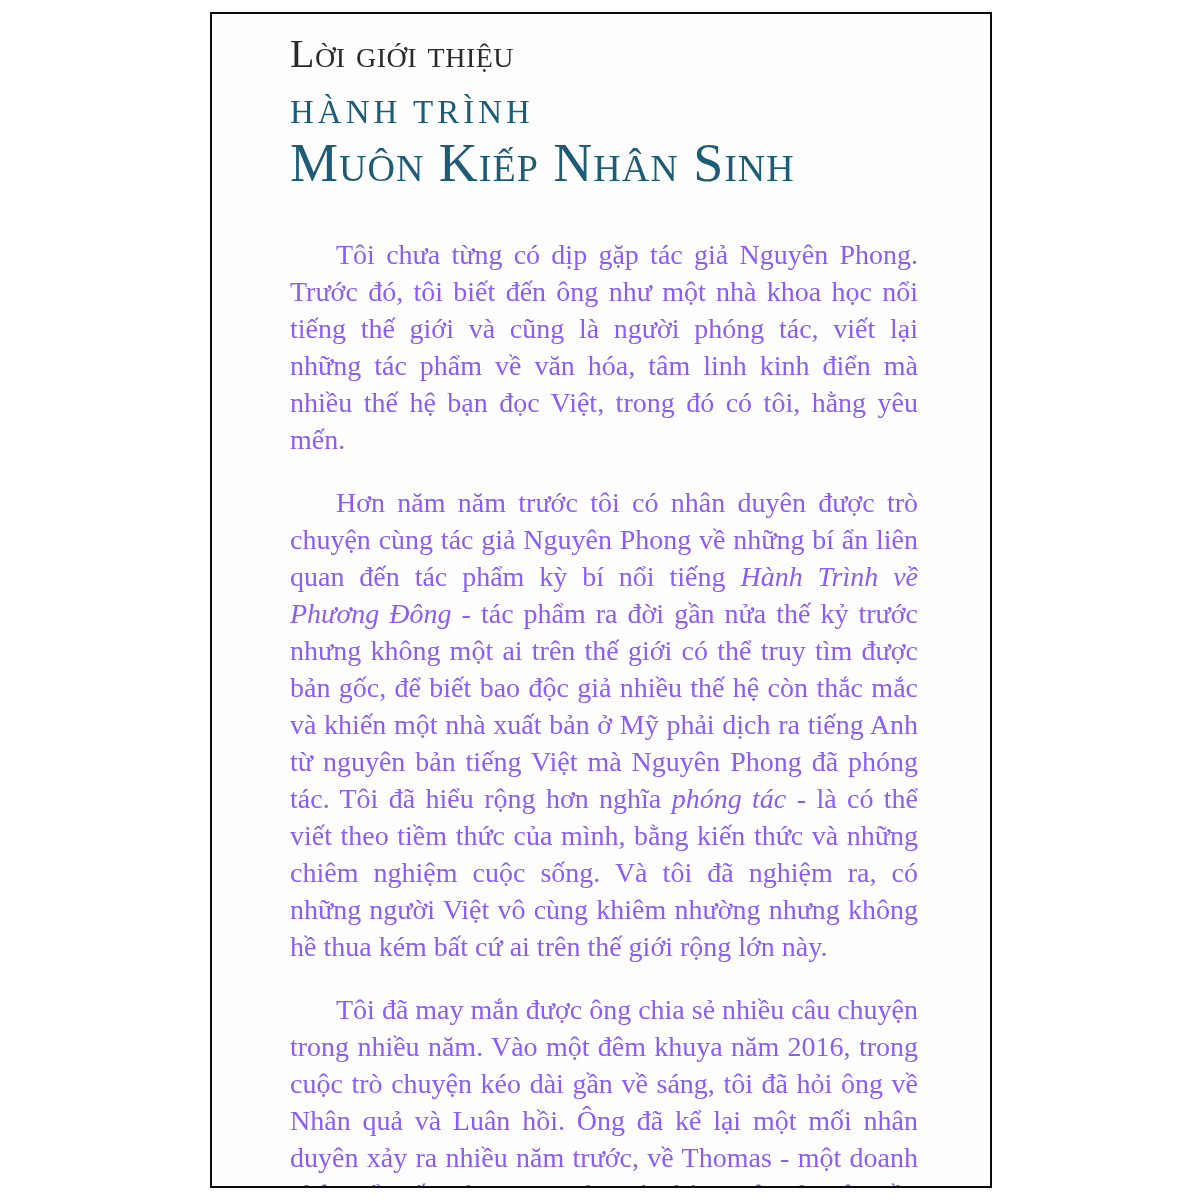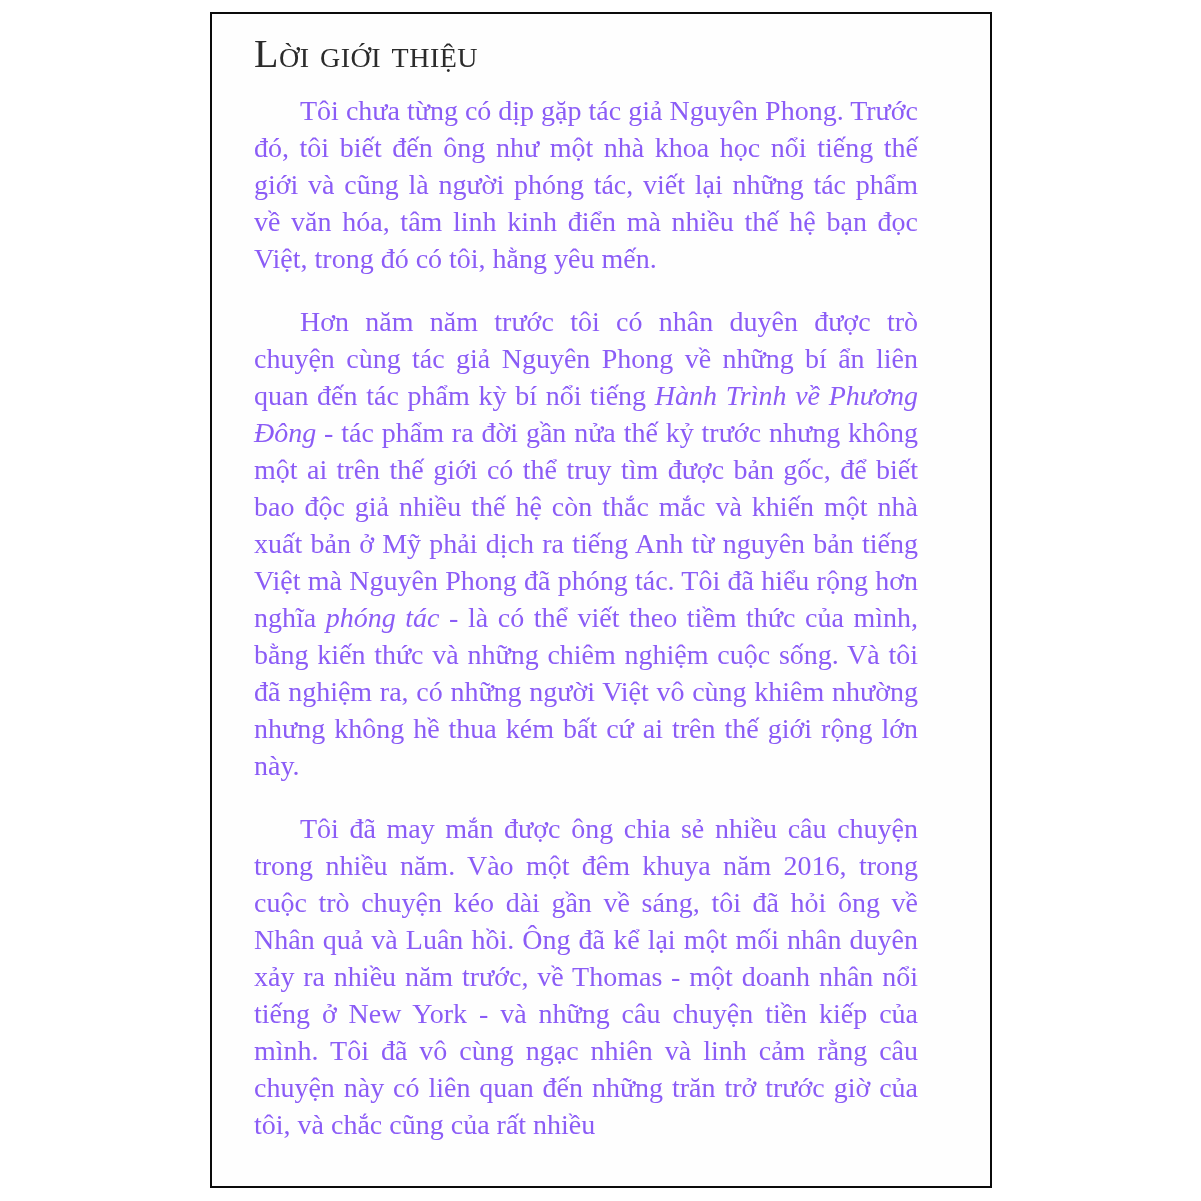--- a/index.html
+++ b/index.html
@@ -13,21 +13,21 @@
   }
   .page {
     position: absolute;
     left: 210px;
     top: 12px;
     width: 782px;
     height: 1176px;
     box-sizing: border-box;
     border: 2px solid #0b0b0b;
     background: #fefefe;
-    padding: 18px 72px 0 42px;
+    padding: 18px 72px 0 78px;
     overflow: hidden;
   }
   .section-label {
     font-variant: small-caps;
     font-size: 40px;
     line-height: 44px;
     letter-spacing: 0.5px;
     font-weight: 400;
     color: #2b2b2b;
     margin: 0 0 16px 0;
@@ -60,21 +60,23 @@
   .body-text p:last-child { margin-bottom: 0; }
   .body-text i { font-style: italic; }
 </style>
 </head>
 <body>
 
 <div class="page">
 
   <h3 class="section-label">Lời giới thiệu</h3>
 
+  <h2 class="title-line1">HÀNH TRÌNH</h2>
 
+  <h1 class="title-line2">Muôn Kiếp Nhân Sinh</h1>
 
   <div class="body-text">
 
     <p>Tôi chưa từng có dịp gặp tác giả Nguyên Phong. Trước đó, tôi biết đến ông như một nhà khoa học nổi tiếng thế giới và cũng là người phóng tác, viết lại những tác phẩm về văn hóa, tâm linh kinh điển mà nhiều thế hệ bạn đọc Việt, trong đó có tôi, hằng yêu mến.</p>
 
     <p><span>Hơn năm năm trước tôi có nhân duyên được trò chuyện cùng tác giả Nguyên Phong về những bí ẩn liên quan đến tác phẩm kỳ bí nổi tiếng </span><i>Hành Trình về Phương Đông</i><span> - tác phẩm ra đời gần nửa thế kỷ trước nhưng không một ai trên thế giới có thể truy tìm được bản gốc, để biết bao độc giả nhiều thế hệ còn thắc mắc và khiến một nhà xuất bản ở Mỹ phải dịch ra tiếng Anh từ nguyên bản tiếng Việt mà Nguyên Phong đã phóng tác. Tôi đã hiểu rộng hơn nghĩa </span><i>phóng tác</i><span> - là có thể viết theo tiềm thức của mình, bằng kiến thức và những chiêm nghiệm cuộc sống. Và tôi đã nghiệm ra, có những người Việt vô cùng khiêm nhường nhưng không hề thua kém bất cứ ai trên thế giới rộng lớn này.</span></p>
 
     <p>Tôi đã may mắn được ông chia sẻ nhiều câu chuyện trong nhiều năm. Vào một đêm khuya năm 2016, trong cuộc trò chuyện kéo dài gần về sáng, tôi đã hỏi ông về Nhân quả và Luân hồi. Ông đã kể lại một mối nhân duyên xảy ra nhiều năm trước, về Thomas - một doanh nhân nổi tiếng ở New York - và những câu chuyện tiền kiếp của mình. Tôi đã vô cùng ngạc nhiên và linh cảm rằng câu chuyện này có liên quan đến những trăn trở trước giờ của tôi, và chắc cũng của rất nhiều</p>
 
   </div>

